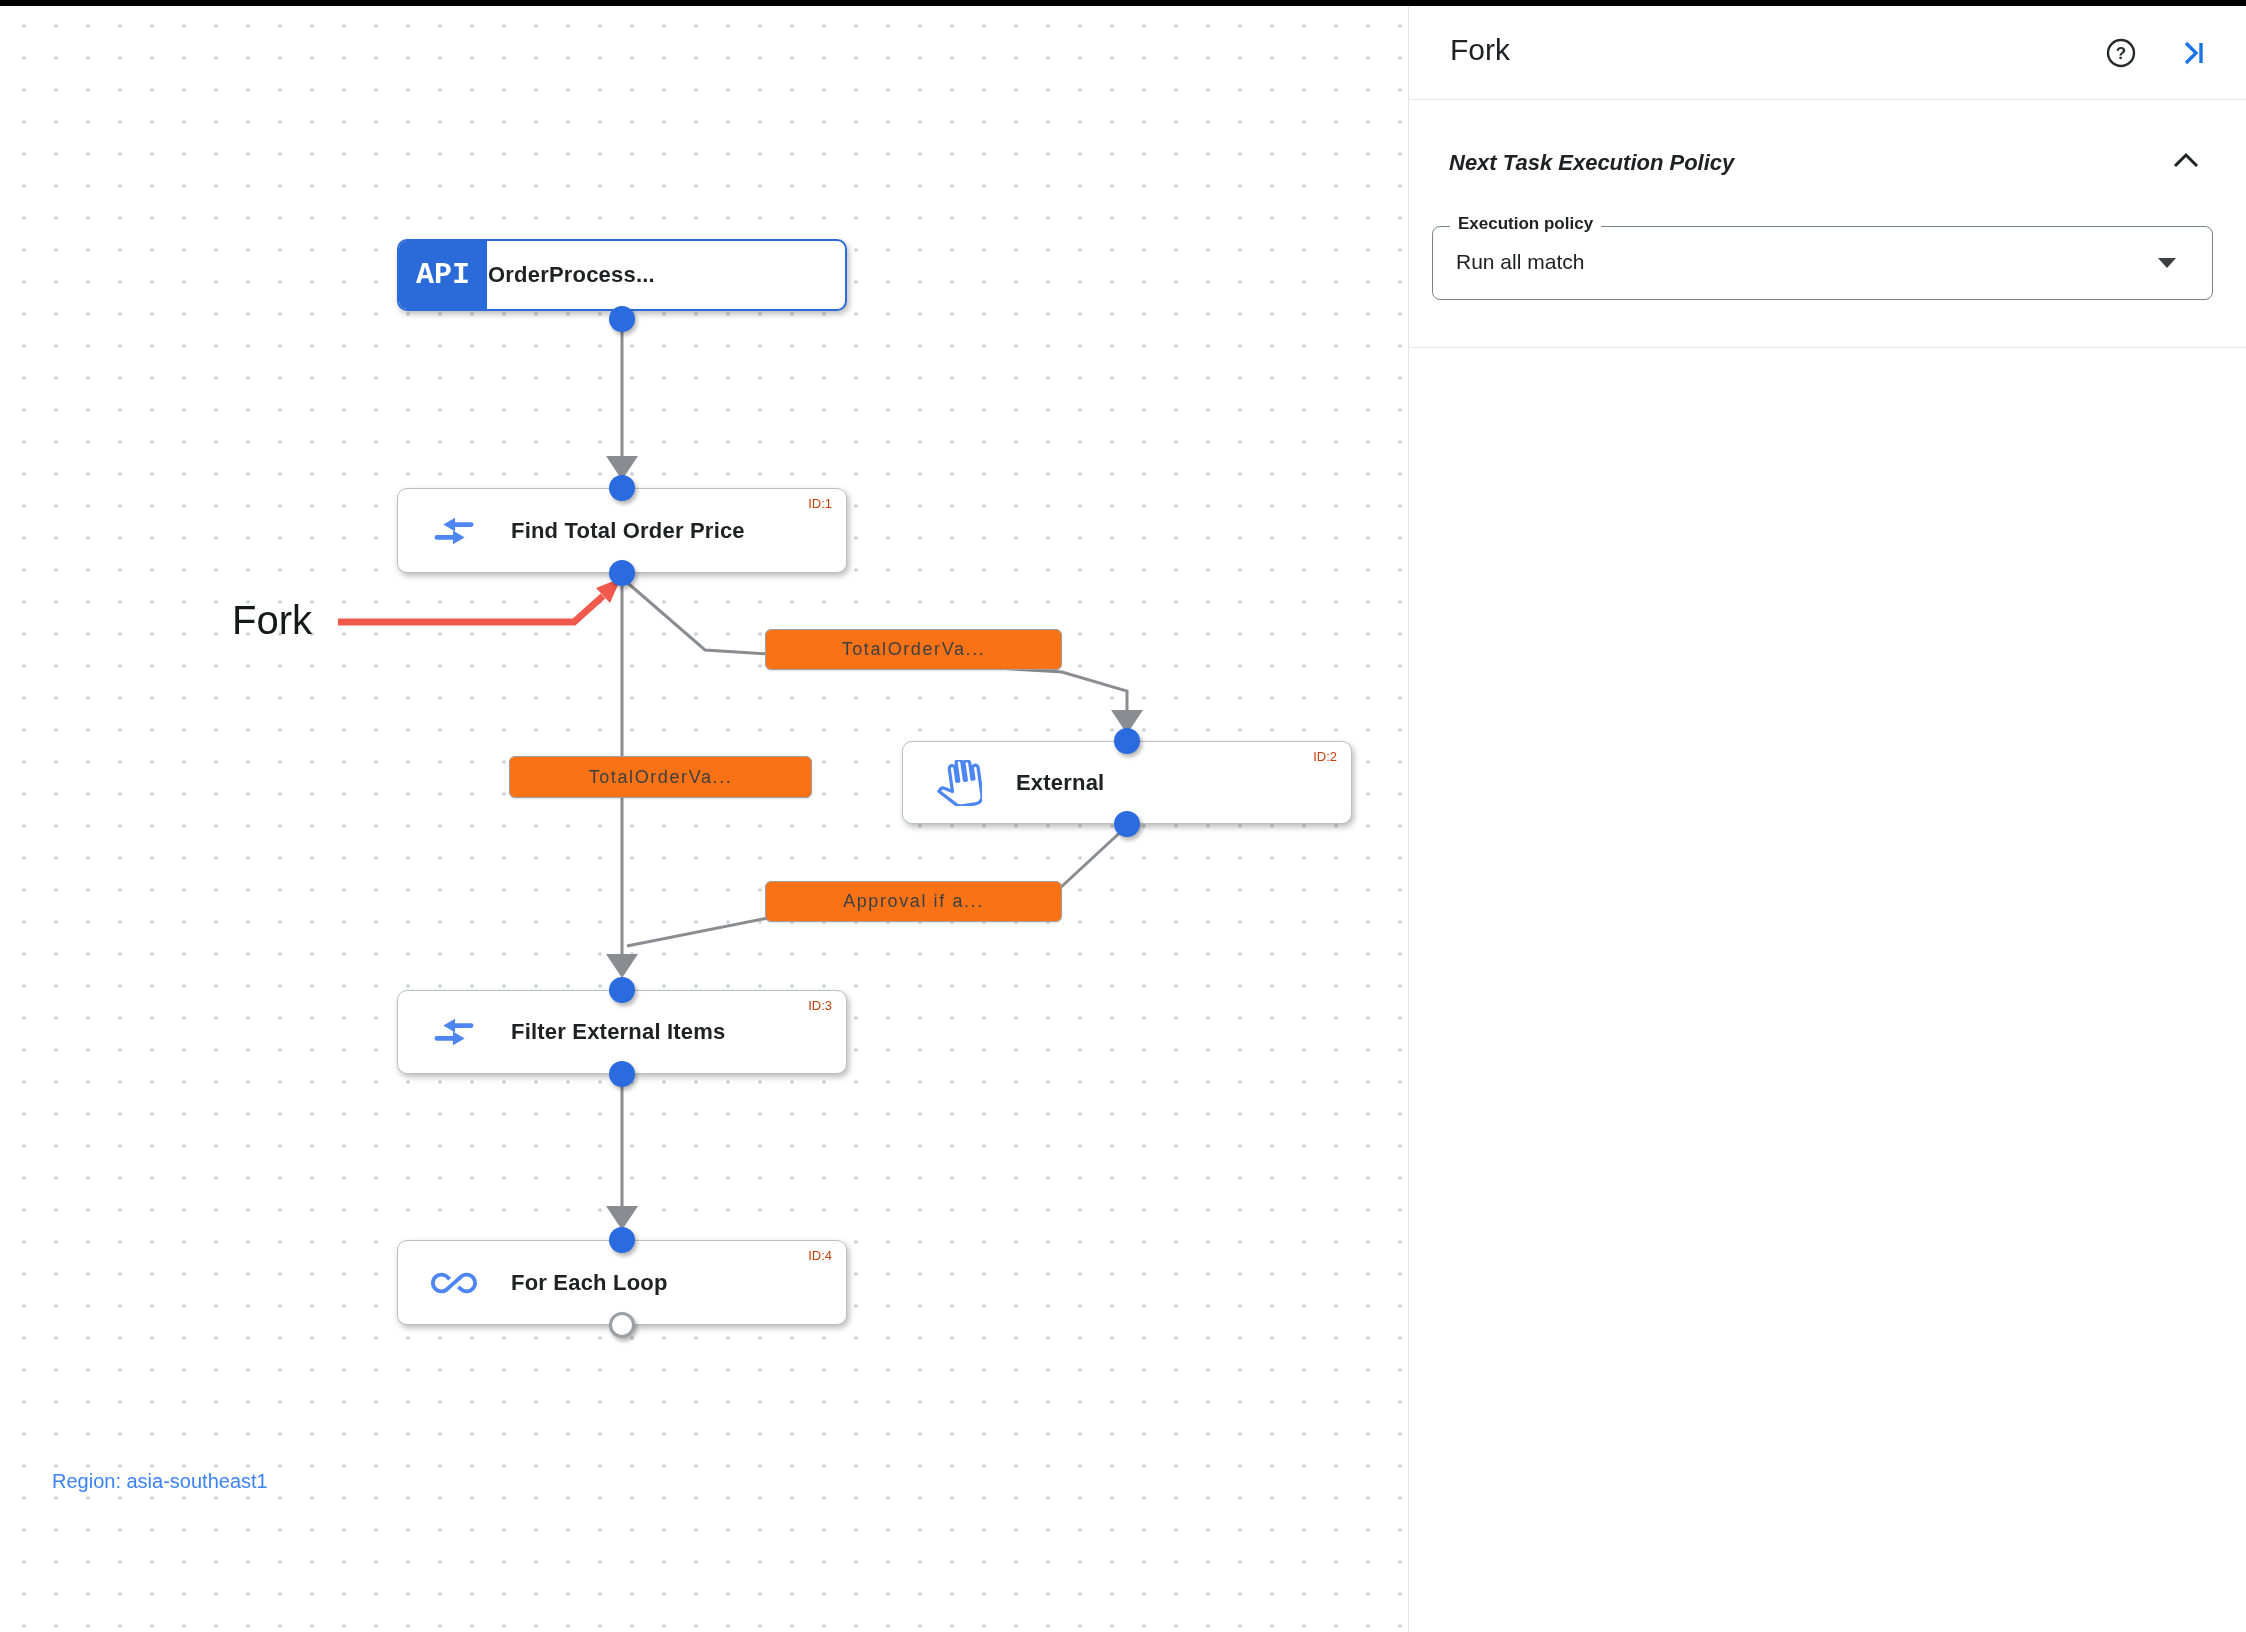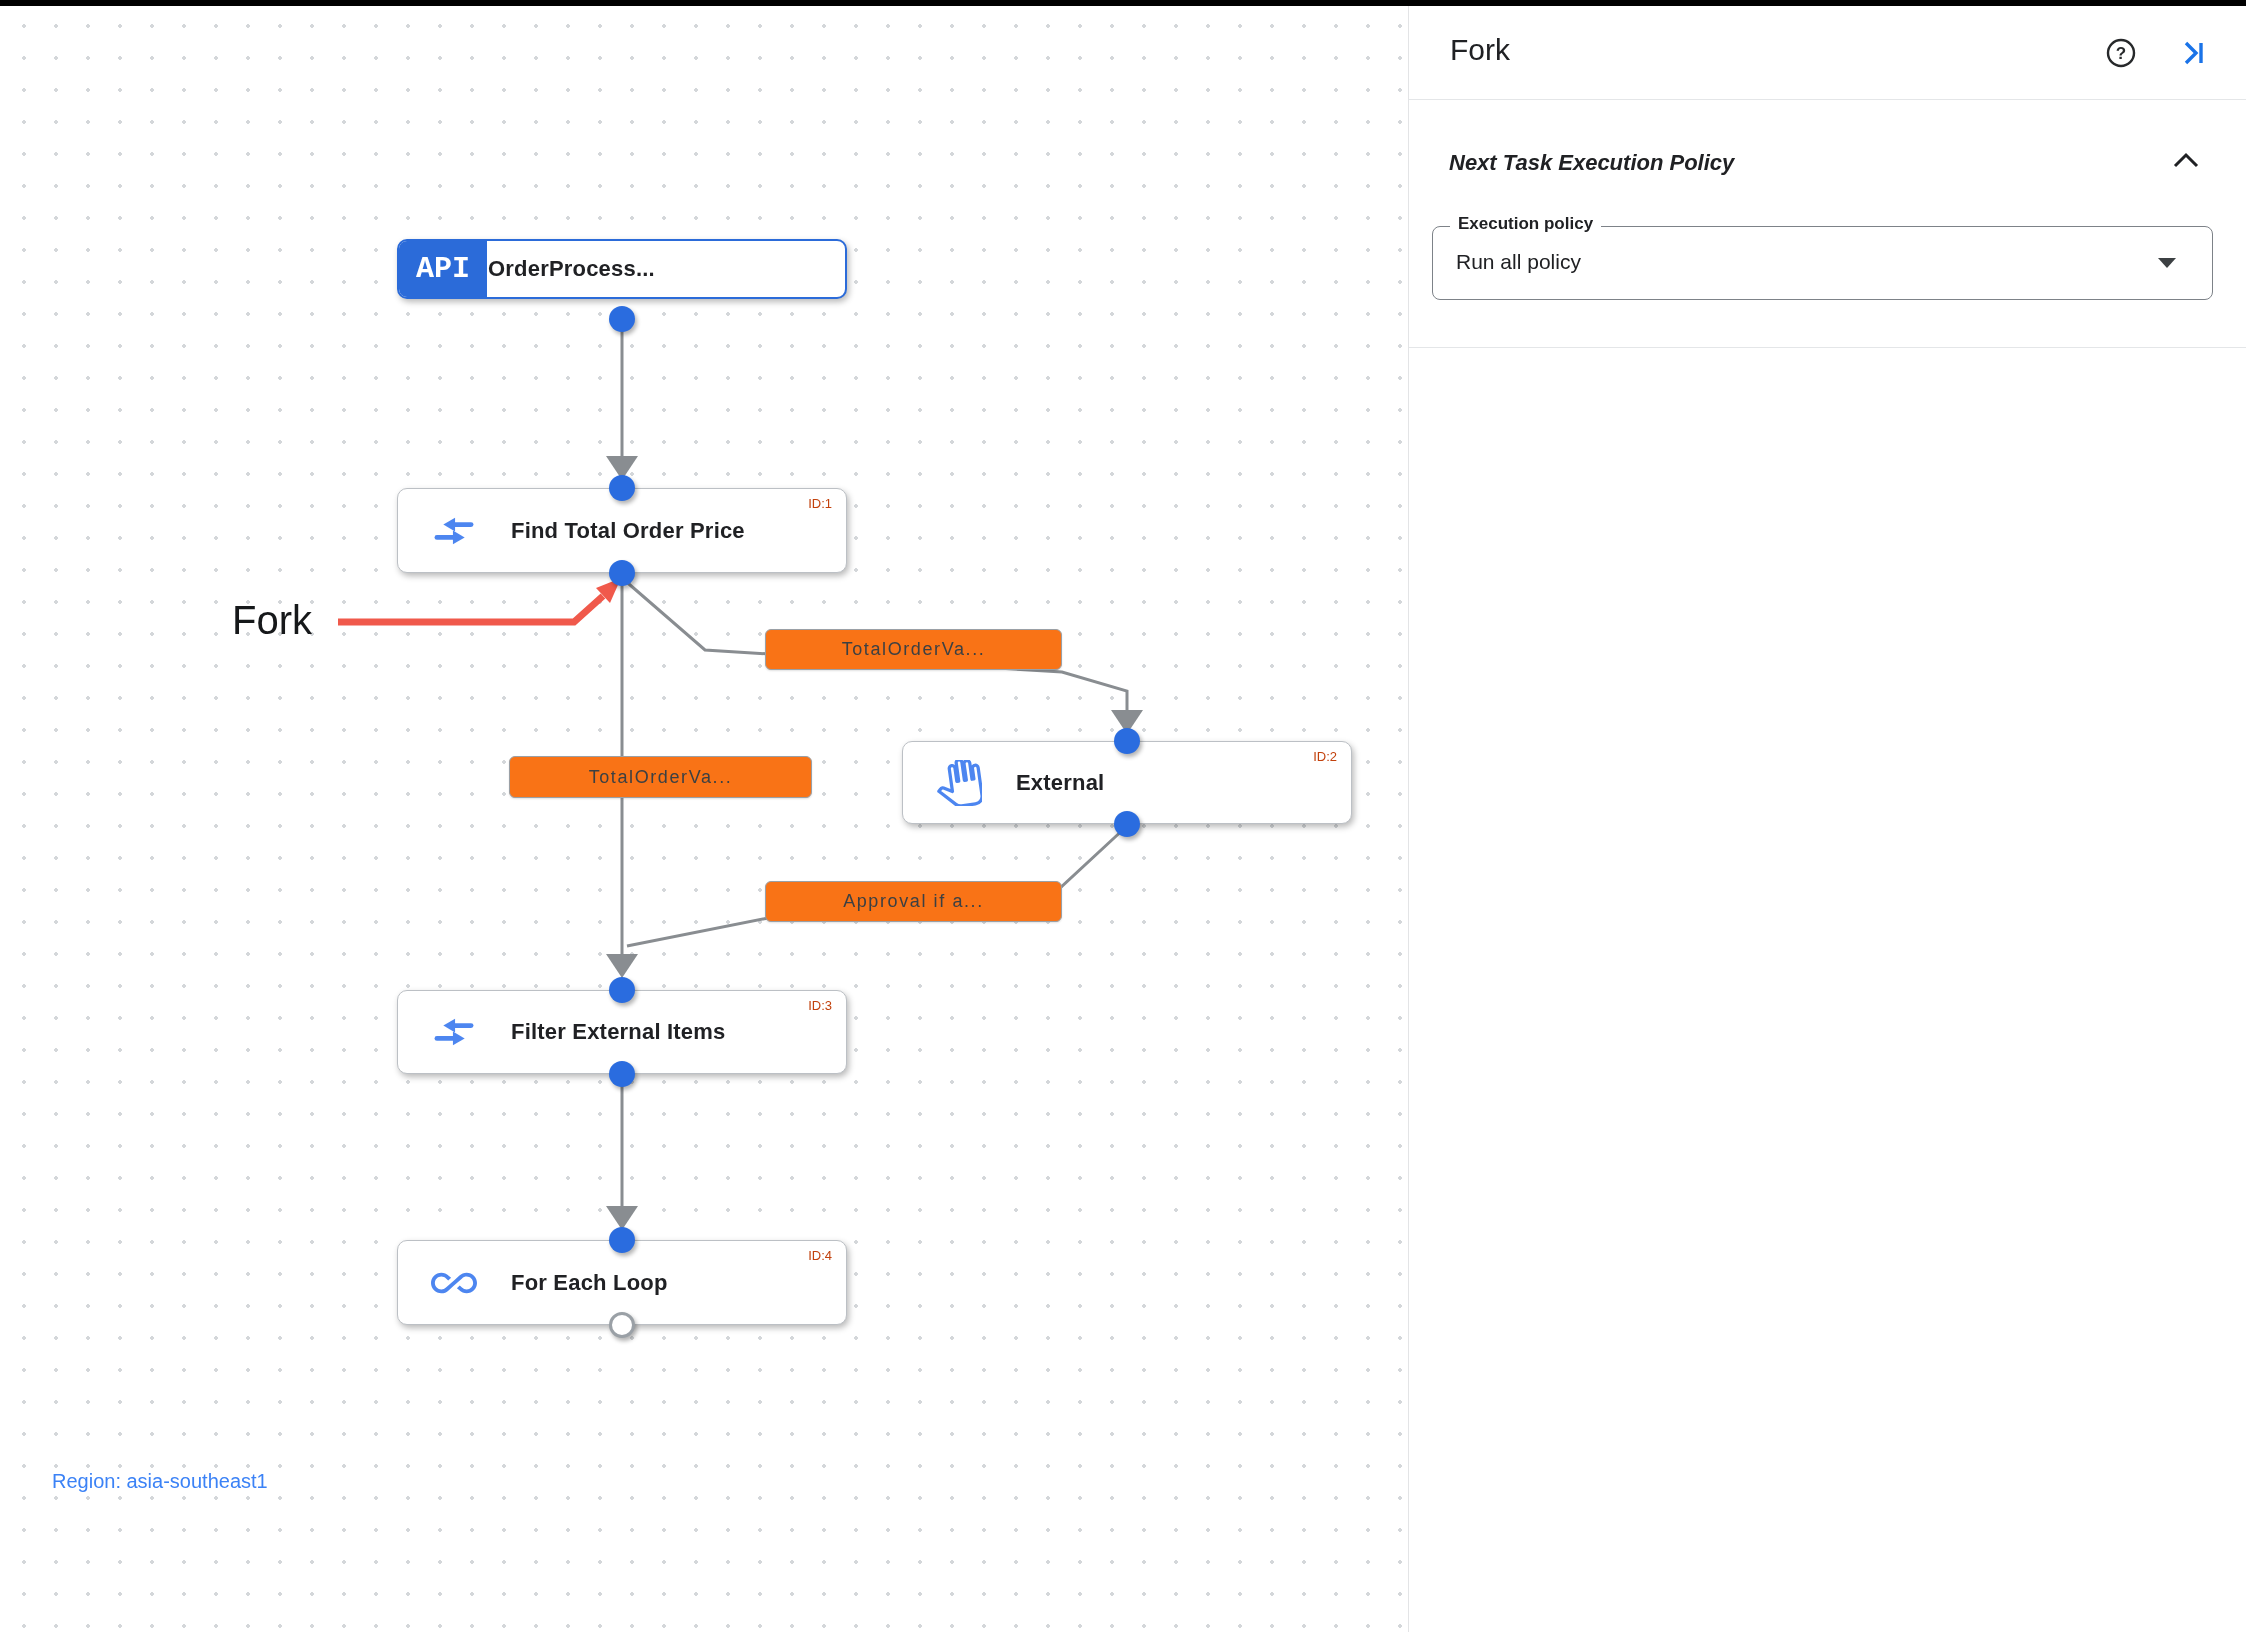--- a/index.html
+++ b/index.html
@@ -78,21 +78,21 @@
 
     <path d="M622 1076 L622 1208" stroke="#898d91" stroke-width="3" fill="none"></path>
     <polygon points="606,1206 638,1206 622,1230" fill="#898d91"></polygon>
 
     <g>
       <path d="M338 622 L574 622 L603 596" stroke="#f0594b" stroke-width="7" fill="none"></path>
       <polygon points="621,578 610,603 596,588" fill="#f0594b"></polygon>
     </g>
   </svg>
 
-  <div class="node trigger" style="left:397px; top:239px; width:450px; height:60px;">
+  <div class="node trigger" style="left:397px; top:239px; width:450px; height:72px;">
     <div class="badge">API</div>
     <div class="title">OrderProcess...</div>
   </div>
 
   <div class="node" style="left:397px; top:488px; width:450px; height:85px;">
     <div class="icon-box">
       <svg width="40" height="32" viewBox="0 0 36 30">
         <line x1="34" y1="9" x2="19" y2="9" stroke="#4d86f0" stroke-width="4.5" stroke-linecap="round"></line>
         <polygon points="19,2.5 19,15.5 8,9" fill="#4d86f0"></polygon>
         <line x1="2" y1="21" x2="17" y2="21" stroke="#4d86f0" stroke-width="4.5" stroke-linecap="round"></line>
@@ -190,18 +190,18 @@
   <div class="section-title">Next Task Execution Policy</div>
 
   <div class="panel-icon" style="left:2170px; top:150px;">
     <svg width="32" height="22" viewBox="0 0 32 22">
       <polyline points="5,16 16,5 27,16" fill="none" stroke="#202124" stroke-width="3"></polyline>
     </svg>
   </div>
 
   <div class="select-field"></div>
   <div class="select-label">Execution policy</div>
-  <div class="select-value">Run all policy</div>
+  <div class="select-value">Run all match</div>
   <div class="select-caret"></div>
 
   <div class="divider" style="top:347px;"></div>
 
 </div>
 
 </body></html>

